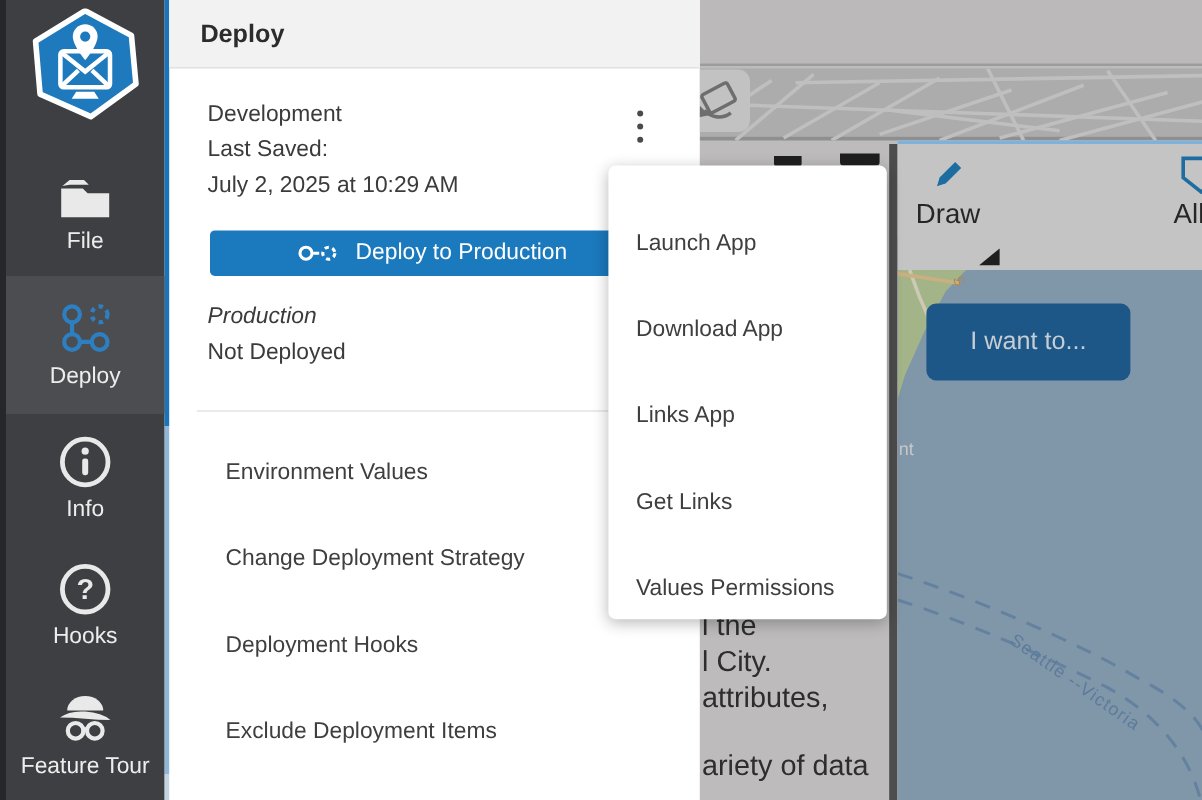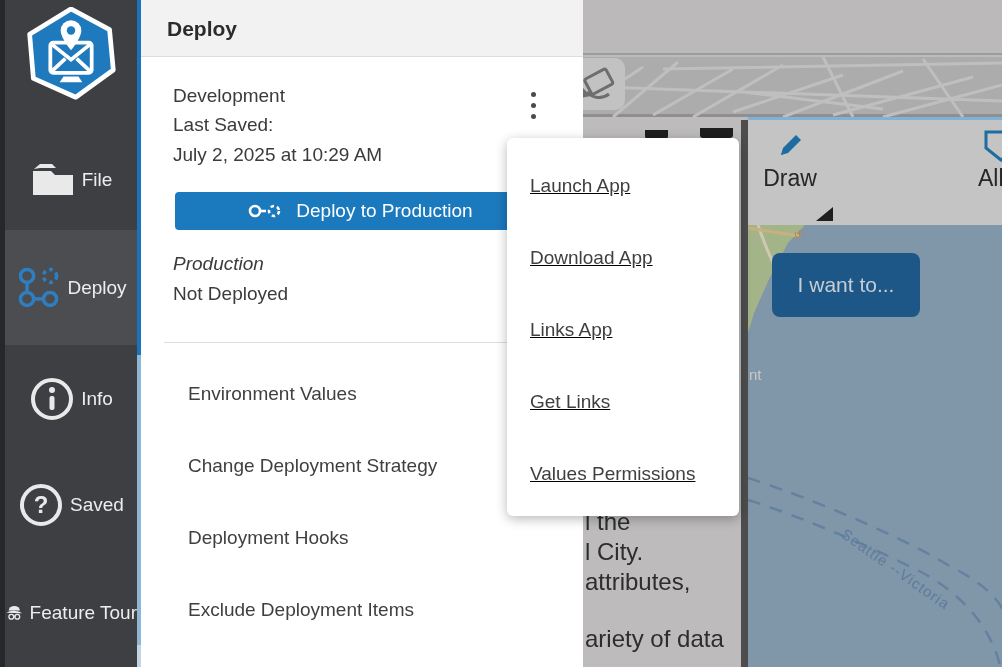--- a/index.html
+++ b/index.html
@@ -17,21 +17,21 @@
   .rotate-tool { left:-10px; top:1px; width:52px; height:52px; background:#c2c2c2; border-radius:10px; }
   .left-col { left:0; top:120px; width:158px; height:547px; background:#bdbbbb; }
   .frag { color:#2d2d2d; font-size:24px; white-space:nowrap; }
   .dark-strip { left:158px; top:120px; width:7px; height:547px; background:#4e4d4d; }
   #map-panel { left:165px; top:117px; width:254px; height:550px; border-top:3px solid #7fb2d9; background:#c5c4c4; overflow:hidden; }
   .toolbar { left:0; top:0; width:254px; height:77px; background:#c5c4c4; }
   .tb-btn { position:absolute; text-align:center; }
   .tb-label { color:#262626; font-size:23px; }
   .tri { width:0; height:0; border-left:17px solid transparent; border-bottom:14px solid #1f1f1f; }
   .map { left:0; top:105px; width:254px; height:445px; background:#8096a9; }
-  .iwt-btn { left:24px; top:28px; width:148px; height:64px; background:#1d5787; border:none;
+  .iwt-btn { left:24px; top:28px; width:170px; height:64px; background:#1d5787; border:none;
     border-radius:8px; color:#c6cdd3; font-size:21px; font-family:inherit; }
   .map-lbl-nt { left:1px; top:141px; color:#c8c8c8; font-size:15px; }
   .route-lbl { left:100px; top:300px; color:#5d7c9b; font-size:15px; letter-spacing:1px;
     transform:rotate(35deg); transform-origin:left top; white-space:nowrap; }
   .street-s { left:47px; top:2px; color:#b5874f; font-size:12px; transform:rotate(65deg); }
   .clip-icon { background:#1f1f1f; }
 
   
   #panel { left:137px; top:0; width:446px; height:667px; background:#ffffff; z-index:10; }
   #panel .accent {
@@ -45,28 +45,28 @@
     color:#fff; font-size:19px; font-family:inherit; display:flex; align-items:center; justify-content:center; gap:14px; }
   .divider { left:27px; top:342px; width:399px; height:1px; background:#dcdcdc; }
   .panel-link { left:51px; width:330px; height:24px; font-size:19px; color:#3f3f3f; background:none; border:none;
     font-family:inherit; text-align:left; padding:0; cursor:pointer; white-space:nowrap; }
   .kebab { left:383px; top:84px; width:26px; height:42px; background:none; border:none; cursor:pointer;
     display:flex; flex-direction:column; align-items:center; justify-content:center; gap:6px; }
   .kebab i { width:5px; height:5px; border-radius:50%; background:#4a4a4a; }
 
   
   #menu { left:507px; top:138px; width:232px; height:378px; background:#fff; border-radius:6px;
-    box-shadow:0 3px 12px rgba(0,0,0,.28); z-index:20; padding-top:12px;text-decoration:underline; }
+    box-shadow:0 3px 12px rgba(0,0,0,.28); z-index:20; padding-top:29px; }
   .menu-item { display:block; width:100%; height:72px; background:none; border:none; font-family:inherit;
     font-size:19px; color:#3f3f3f; text-align:left; padding-left:23px; cursor:pointer; }
 
   
   #sidebar { left:0; top:0; width:137px; height:667px; background:#3e3f43; z-index:30; }
   #sidebar .edge { left:0; top:0; width:5px; height:667px; background:#26272a; }
-  .side-item { position:absolute; left:5px; width:132px; display:flex; flex-direction:row;
+  .side-item { position:absolute; left:5px; width:132px; display:flex; flex-direction:column;
     align-items:center; justify-content:center; gap:6px; background:none; border:none; cursor:pointer; }
   .side-item.active { background:#4b4d51; }
   .side-label { color:#ededed; font-size:19px; font-family:inherit; white-space:nowrap; }
   .logo-box { left:5px; top:4px; width:132px; height:100px; display:flex; align-items:center; justify-content:center; }
 </style>
 </head>
 <body>
 
 <div id="screen">
 
@@ -225,21 +225,21 @@
         <rect x="20.5" y="20" width="5" height="14" rx="2" fill="#e9e9e9"></rect>
       </svg>
       <span class="side-label">Info</span>
     </button>
 
     <button class="side-item" style="top:452px; height:106px;">
       <svg width="46" height="46" viewBox="0 0 46 46">
         <circle cx="23" cy="23" r="19" fill="none" stroke="#e9e9e9" stroke-width="4"></circle>
         <text x="23" y="31" text-anchor="middle" font-size="24" font-weight="bold" fill="#e9e9e9" font-family="Liberation Sans, sans-serif">?</text>
       </svg>
-      <span class="side-label">Saved</span>
+      <span class="side-label">Hooks</span>
     </button>
 
     <button class="side-item" style="top:558px; height:109px;">
       <svg width="50" height="46" viewBox="0 0 50 46">
         <path d="M10 16 a15 12 0 0 1 30 0 z" fill="#e9e9e9"></path>
         <path d="M4 22 q8 -6 21 -5 q14 1 21 7 q-10 0 -21 -1 q-11 -1 -21 -1 z" fill="#e9e9e9"></path>
         <circle cx="17" cy="33" r="6.5" fill="none" stroke="#e9e9e9" stroke-width="3.5"></circle>
         <circle cx="33" cy="33" r="6.5" fill="none" stroke="#e9e9e9" stroke-width="3.5"></circle>
         <rect x="22" y="30" width="6" height="4" fill="#e9e9e9"></rect>
       </svg>

